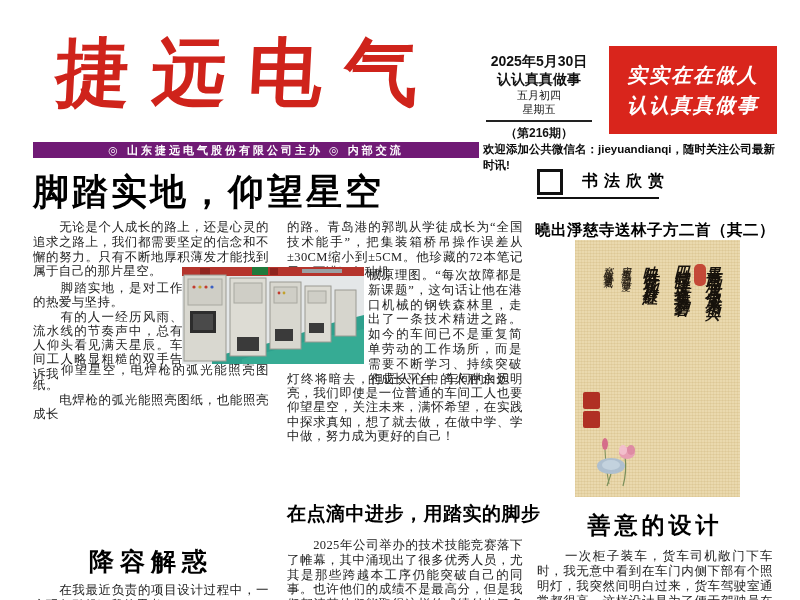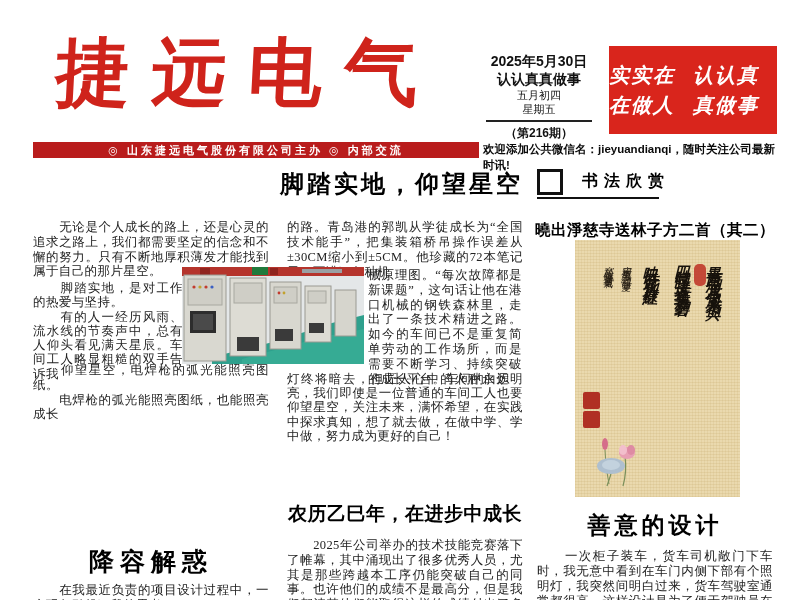--- a/index.html
+++ b/index.html
@@ -11,32 +11,32 @@
          font-family:"DejaVu Serif","Liberation Serif",serif;font-weight:bold;
          font-size:74px;letter-spacing:22px;color:#cf231b;white-space:nowrap;
          transform:skewX(-3deg);}
   .dateblock{left:484px;top:52px;width:110px;text-align:center;
              font-family:"Liberation Sans","DejaVu Sans",sans-serif;color:#111;}
   .d1{font-size:14px;font-weight:bold;line-height:18px;}
   .d2{font-size:11px;font-weight:normal;line-height:14px;}
   .dline{border-top:2px solid #222;margin:4px 2px 3px 2px;}
   .d3{font-size:12px;font-weight:bold;}
   .slogan{left:609px;top:46px;width:168px;height:88px;background:#d9251c;color:#fff;
-          display:flex;flex-direction:row;justify-content:center;align-items:center;
+          display:flex;flex-direction:column;justify-content:center;align-items:center;
           font-family:"DejaVu Serif","Liberation Serif",serif;font-weight:bold;
           font-size:20px;letter-spacing:2px;font-style:italic;line-height:30px;}
-  .pubbar{left:33px;top:142px;width:446px;height:16px;background:#b91c1c;color:#fff;
+  .pubbar{left:33px;top:142px;width:446px;height:16px;background:#701a75;color:#fff;
           font-family:"Liberation Sans","DejaVu Sans",sans-serif;font-weight:bold;
           font-size:11px;line-height:16px;text-align:center;letter-spacing:3px;}
   .wechat{left:483px;top:141px;width:296px;font-family:"Liberation Sans","DejaVu Sans",sans-serif;
           font-weight:bold;font-size:11.5px;line-height:16px;color:#0a0a0a;}
   
-  .h-main{left:33px;top:168px;width:490px;text-align:right;
+  .h-main{left:33px;top:168px;width:490px;text-align:left;
           font-family:"Liberation Sans","DejaVu Sans",sans-serif;font-weight:bold;
-          font-size:24px;letter-spacing:3px;color:#000;}
+          font-size:36px;letter-spacing:3px;color:#000;}
   .h-sub{font-family:"Liberation Sans","DejaVu Sans",sans-serif;font-weight:bold;color:#000;
          text-align:center;}
   .h-derating{left:33px;top:545px;width:236px;font-size:25px;letter-spacing:6px;}
   .h-progress{left:287px;top:501px;width:236px;font-size:19px;letter-spacing:0.5px;white-space:nowrap;}
   .h-design{left:537px;top:510px;width:236px;font-size:23px;letter-spacing:4px;}
   
   .body-txt{font-size:12.5px;letter-spacing:0.4px;text-align:justify;color:#222;}
   .body-txt p{margin:0;padding:0;}
   .lp1{left:33px;top:220px;width:236px;line-height:14.8px;}
   .lp2{left:33px;top:281px;width:150px;line-height:14.3px;}
@@ -147,21 +147,21 @@
       <circle cx="102" cy="26" r="1.4" fill="#c2a22e"></circle>
     <rect x="55" y="70" width="22" height="14" fill="#3a3a3a"></rect>
     <rect x="93" y="62" width="18" height="12" fill="#3a3a3a"></rect>
     <rect x="127" y="56" width="15" height="10" fill="#3a3a3a"></rect>
     <rect x="126" y="24" width="18" height="12" fill="#cfcec6" stroke="#a8a8a0"></rect>
   </svg>
 
   <div class="abs h-sub h-derating">降容解惑</div>
   <div class="abs body-txt lp4">　　在我最近负责的项目设计过程中，一个现象引起了我的思考。</div>
 
-  <div class="abs h-sub h-progress">农历乙巳年，在进步中成长</div>
+  <div class="abs h-sub h-progress">在点滴中进步，用踏实的脚步</div>
   <div class="abs body-txt mp5">　　2025年公司举办的技术技能竞赛落下了帷幕，其中涌现出了很多优秀人员，尤其是那些跨越本工序仍能突破自己的同事。也许他们的成绩不是最高分，但是我们都清楚他们能取得这样的成绩付出了多少的努力与坚持。</div>
 
   <div class="abs shufa-sq"></div>
   <div class="abs shufa-label">书法欣赏</div>
   <div class="abs shufa-rule"></div>
   <div class="abs poem-title">曉出淨慈寺送林子方二首（其二）</div>
 
   <div class="abs artwork">
     <div class="poem">
       <span>畢竟西湖六月中風光不與</span>

